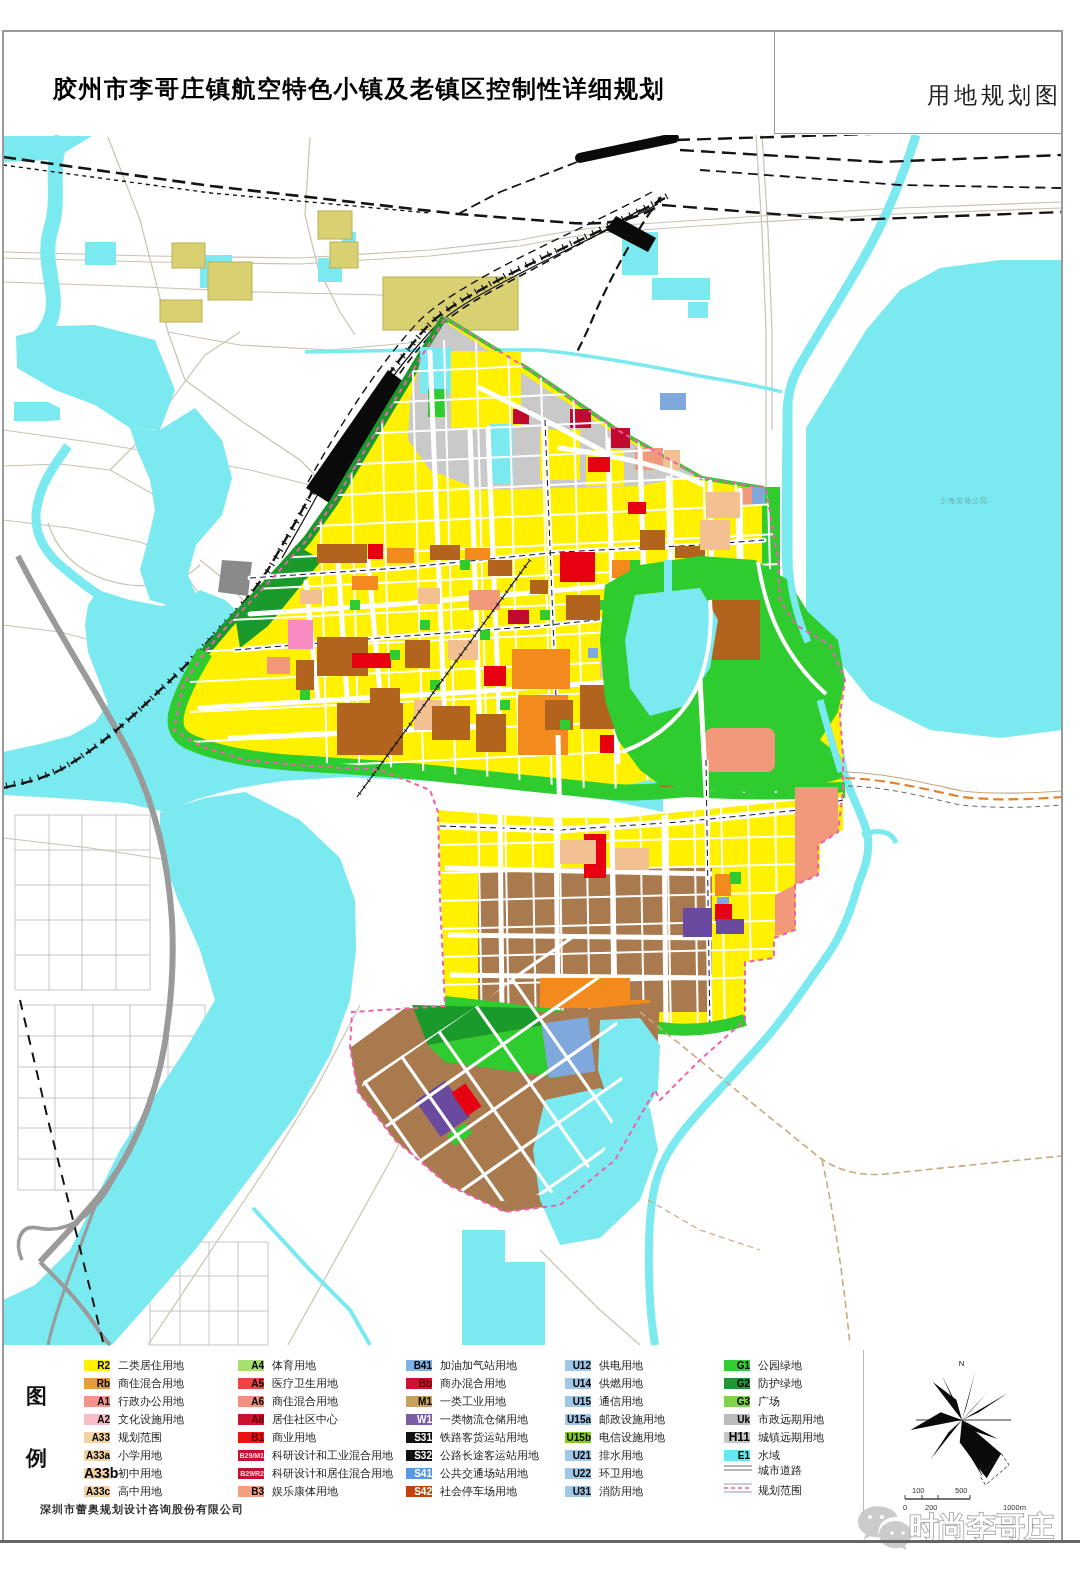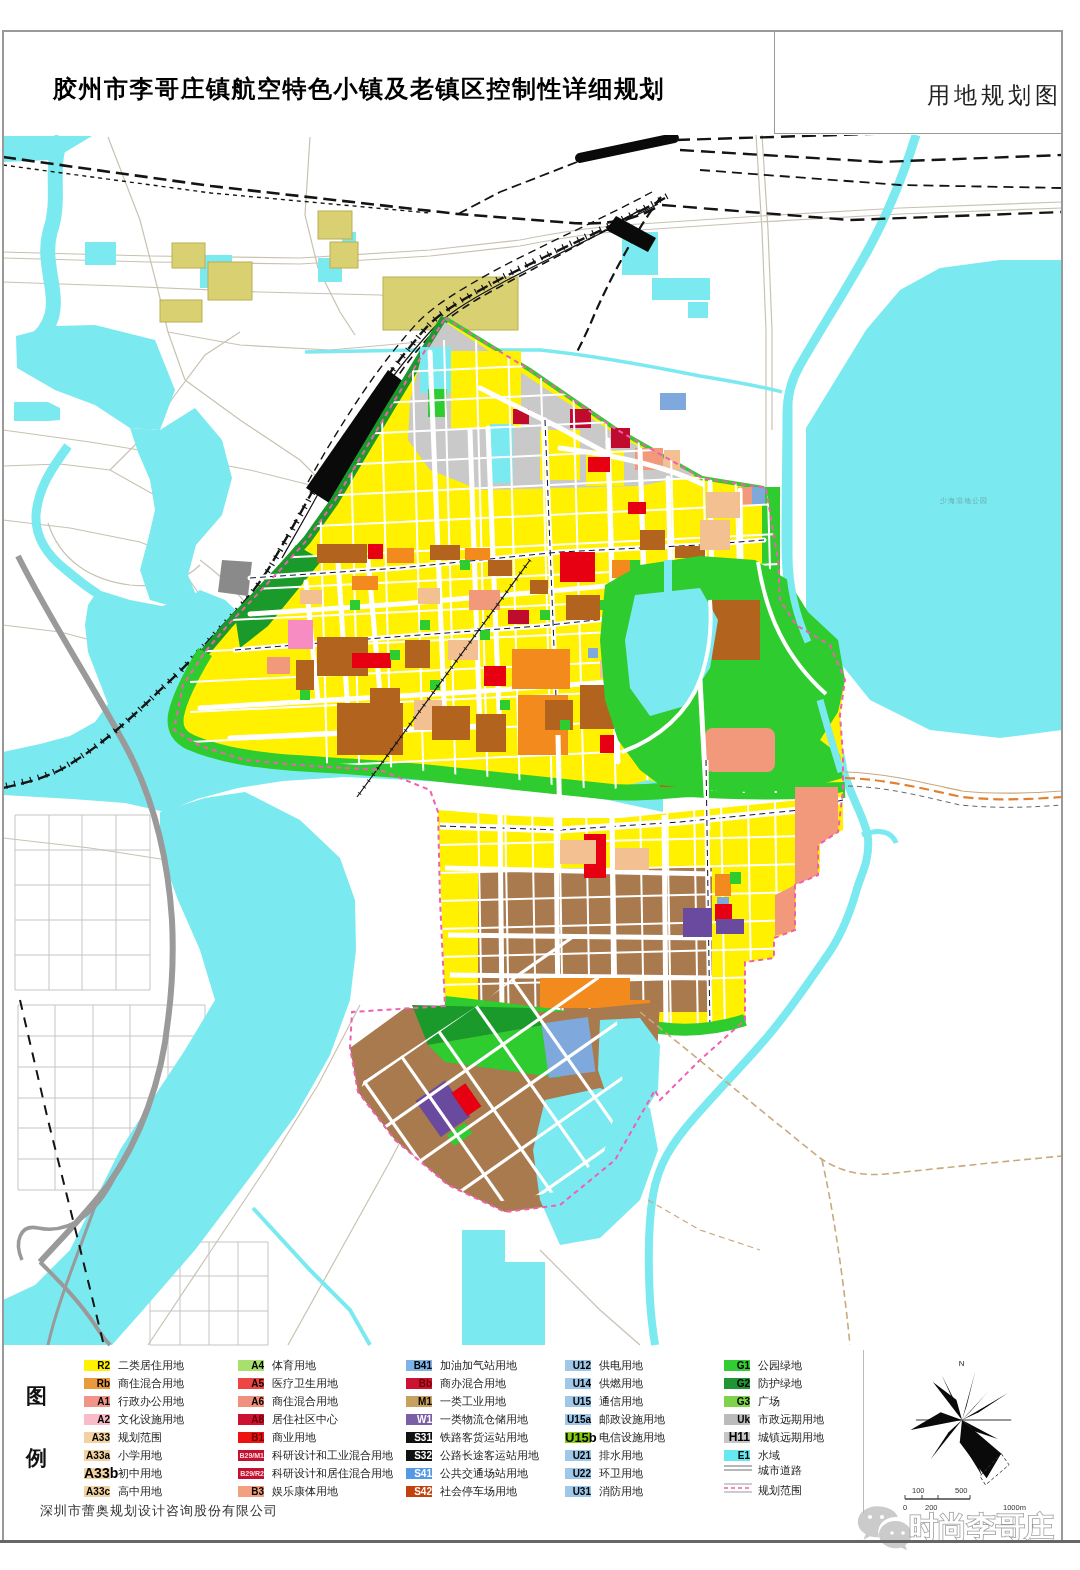--- a/index.html
+++ b/index.html
@@ -1,19 +1,19 @@
 <!DOCTYPE html>
 <html><head><meta charset="utf-8"><style>
 html,body{margin:0;padding:0;width:1080px;height:1570px;background:#fff;
 font-family:"Liberation Sans",sans-serif;overflow:hidden;position:relative}
 .abs{position:absolute}
 #title{position:absolute;left:53px;top:73px;font-size:24px;font-weight:bold;color:#000;letter-spacing:1.5px}
 #title2{position:absolute;left:775px;top:80px;width:287px;text-align:right;font-size:23px;color:#222;font-family:Liberation Serif, serif;letter-spacing:4px}
 .frame{position:absolute;background:#999}
-#company{position:absolute;left:40px;top:1502px;font-size:13px;color:#333;font-weight:normal;letter-spacing:1px}
+#company{position:absolute;left:40px;top:1502px;font-size:11px;color:#333;font-weight:bold;letter-spacing:1px}
 .li{position:absolute;height:12px;white-space:nowrap}
 .sw{display:inline-block;width:26px;height:11px;font-weight:bold;text-align:right;line-height:11px;vertical-align:middle}
 .lb{margin-left:8px;color:#222;font-size:11px;vertical-align:middle}
 #tuli{position:absolute;left:26px;top:1382px;font-size:21px;font-weight:bold;color:#111}
 #tuli2{position:absolute;left:26px;top:1444px;font-size:21px;font-weight:bold;color:#111}
 </style></head><body>
 <svg class="abs" style="left:0;top:0" width="1080" height="1570" viewBox="0 0 1080 1570">
 <defs>
       <clipPath id="mapc">
         <rect x="3" y="135" width="1060" height="1212"></rect>
@@ -461,21 +461,21 @@
 <div class="li" style="left:406px;top:1392px"><span class="sw" style="background:#C8A060;color:#000;font-size:10px">M1</span><span class="lb">一类工业用地</span></div>
 <div class="li" style="left:406px;top:1410px"><span class="sw" style="background:#7B5EA7;color:#FFF;font-size:10px">W1</span><span class="lb">一类物流仓储用地</span></div>
 <div class="li" style="left:406px;top:1428px"><span class="sw" style="background:#111111;color:#FFF;font-size:10px">S31</span><span class="lb">铁路客货运站用地</span></div>
 <div class="li" style="left:406px;top:1446px"><span class="sw" style="background:#111111;color:#FFF;font-size:10px">S32</span><span class="lb">公路长途客运站用地</span></div>
 <div class="li" style="left:406px;top:1464px"><span class="sw" style="background:#5599E5;color:#FFF;font-size:10px">S41</span><span class="lb">公共交通场站用地</span></div>
 <div class="li" style="left:406px;top:1482px"><span class="sw" style="background:#c2410c;color:#FFF;font-size:10px">S42</span><span class="lb">社会停车场用地</span></div>
 <div class="li" style="left:565px;top:1356px"><span class="sw" style="background:#9FC8E8;color:#000;font-size:10px">U12</span><span class="lb">供电用地</span></div>
 <div class="li" style="left:565px;top:1374px"><span class="sw" style="background:#9FC8E8;color:#000;font-size:10px">U14</span><span class="lb">供燃用地</span></div>
 <div class="li" style="left:565px;top:1392px"><span class="sw" style="background:#9FC8E8;color:#000;font-size:10px">U15</span><span class="lb">通信用地</span></div>
 <div class="li" style="left:565px;top:1410px"><span class="sw" style="background:#9FC8E8;color:#000;font-size:10px">U15a</span><span class="lb">邮政设施用地</span></div>
-<div class="li" style="left:565px;top:1428px"><span class="sw" style="background:#84cc16;color:#000;font-size:13px">U15b</span><span class="lb">电信设施用地</span></div>
+<div class="li" style="left:565px;top:1428px"><span class="sw" style="background:#84cc16;color:#000;font-size:10px">U15b</span><span class="lb">电信设施用地</span></div>
 <div class="li" style="left:565px;top:1446px"><span class="sw" style="background:#9FC8E8;color:#000;font-size:10px">U21</span><span class="lb">排水用地</span></div>
 <div class="li" style="left:565px;top:1464px"><span class="sw" style="background:#9FC8E8;color:#000;font-size:10px">U22</span><span class="lb">环卫用地</span></div>
 <div class="li" style="left:565px;top:1482px"><span class="sw" style="background:#9FC8E8;color:#000;font-size:10px">U31</span><span class="lb">消防用地</span></div>
 <div class="li" style="left:724px;top:1356px"><span class="sw" style="background:#33CC33;color:#000;font-size:10px">G1</span><span class="lb">公园绿地</span></div>
 <div class="li" style="left:724px;top:1374px"><span class="sw" style="background:#1F9633;color:#000;font-size:10px">G2</span><span class="lb">防护绿地</span></div>
 <div class="li" style="left:724px;top:1392px"><span class="sw" style="background:#7FD24C;color:#000;font-size:10px">G3</span><span class="lb">广场</span></div>
 <div class="li" style="left:724px;top:1410px"><span class="sw" style="background:#BBBBBB;color:#000;font-size:10px">Uk</span><span class="lb">市政远期用地</span></div>
 <div class="li" style="left:724px;top:1428px"><span class="sw" style="background:#C6C6C6;color:#000;font-size:12px">H11</span><span class="lb">城镇远期用地</span></div>
 <div class="li" style="left:724px;top:1446px"><span class="sw" style="background:#66E8F2;color:#000;font-size:10px">E1</span><span class="lb">水域</span></div>
 <div class="li" style="left:758px;top:1461px"><span class="lb" style="margin-left:0">城市道路</span></div>

